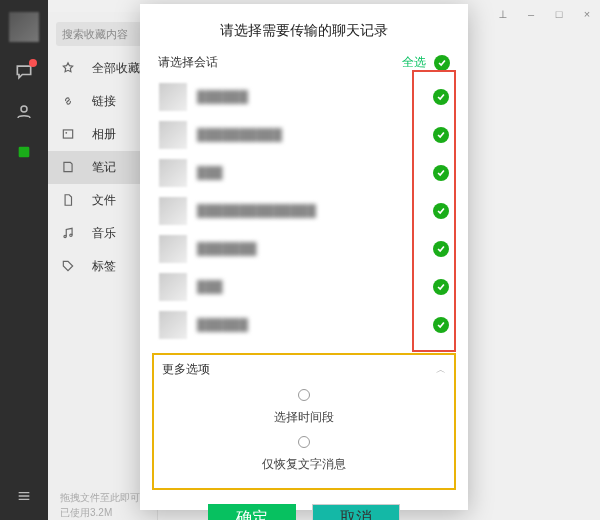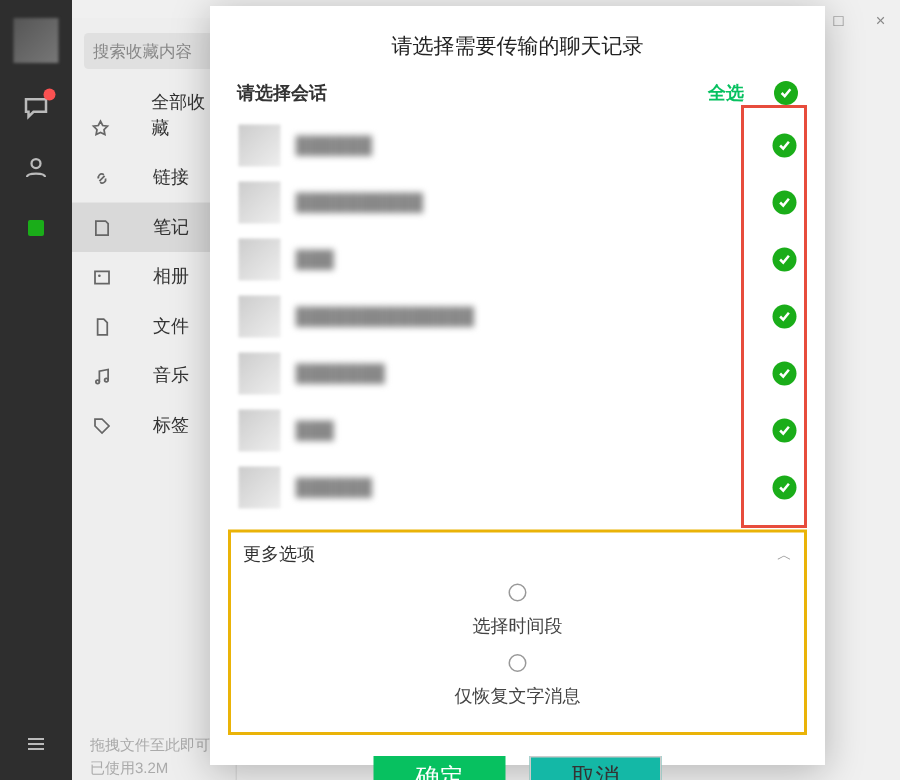--- a/index.html
+++ b/index.html
@@ -30,48 +30,48 @@
     position:absolute; left:48px; top:12px; width:110px; height:100%;
     background:#eeeeee; border-right:1px solid #ddd;
     display:flex; flex-direction:column;
   }
   .search-box {
     margin:10px 8px 6px; height:24px; background:#e0e0e0;
     border-radius:3px; display:flex; align-items:center; padding:0 6px;
     font-size:11px; color:#888;
   }
   .nav-item {
-    display:flex; align-items:flex-end; gap:26px;
+    display:flex; align-items:flex-start; gap:16px;
     padding:8px 12px; font-size:12px; color:#333; cursor:pointer;
   }
   .nav-item.active { background:#d9d9d9; }
   .nav-icon { width:16px; height:16px; display:flex;align-items:center;justify-content:center; }
   .storage-info {
     margin-top:auto; font-size:10px; color:#aaa; padding:12px; line-height:1.5;
   }
   
   .winctrls {
     position:absolute; right:6px; top:8px; display:flex; gap:14px;
     color:#888; font-size:11px;
   }
   .winctrl { width:14px; text-align:center; cursor:pointer; }
   
   .modal {
-    position:absolute; left:140px; top:4px; width:410px; height:506px;
+    position:absolute; left:140px; top:4px; width:328px; height:506px;
     background:#fff; box-shadow:0 4px 24px rgba(0,0,0,0.25);
     display:flex; flex-direction:column;
   }
   .modal-title {
     text-align:center; font-size:14px; padding:18px 0 14px; color:#222;
   }
   .sel-header {
     display:flex; justify-content:space-between; align-items:center;
-    padding:0 18px 6px; font-size:12px; color:#333;font-weight:bold;
-  }
-  .select-all { color:#07c160; cursor:pointer; display:flex; align-items:flex-start; gap:20px; }
+    padding:0 18px 6px; font-size:12px; color:#333;
+  }
+  .select-all { color:#07c160; cursor:pointer; display:flex; align-items:center; gap:8px; }
   .conv-list {
     flex:0 0 auto; padding:0 14px;
     border:1px solid rgba(255,0,0,0.0);
   }
   .conv-row {
     display:flex; align-items:center; gap:10px;
     padding:5px 4px;
   }
   .conv-avatar {
     width:28px; height:28px; background:linear-gradient(135deg,#ccc,#eee);
@@ -161,36 +161,36 @@
     <span>全部收藏</span>
   </div>
   <div class="nav-item">
     <span class="nav-icon">
         <svg viewBox="0 0 24 24" width="14" height="14">
           <path fill="none" stroke="#666" stroke-width="2" d="M9 15l6-6M8 12a4 4 0 015-5l1 1M16 12a4 4 0 01-5 5l-1-1"></path>
         </svg>
       </span>
     <span>链接</span>
   </div>
-  <div class="nav-item active">
-    <span class="nav-icon">
-        <svg viewBox="0 0 24 24" width="14" height="14">
-          <path fill="none" stroke="#666" stroke-width="2" d="M5 4h11l3 3v13H5z"></path>
-        </svg>
-      </span>
-    <span>笔记</span>
-  </div>
   <div class="nav-item">
     <span class="nav-icon">
         <svg viewBox="0 0 24 24" width="14" height="14">
           <rect x="4" y="5" width="16" height="14" fill="none" stroke="#666" stroke-width="2"></rect>
           <circle cx="9" cy="10" r="1.5" fill="#666"></circle>
         </svg>
       </span>
     <span>相册</span>
+  </div>
+  <div class="nav-item active">
+    <span class="nav-icon">
+        <svg viewBox="0 0 24 24" width="14" height="14">
+          <path fill="none" stroke="#666" stroke-width="2" d="M5 4h11l3 3v13H5z"></path>
+        </svg>
+      </span>
+    <span>笔记</span>
   </div>
   <div class="nav-item">
     <span class="nav-icon">
         <svg viewBox="0 0 24 24" width="14" height="14">
           <path fill="none" stroke="#666" stroke-width="2" d="M7 3h7l4 4v14H7z"></path>
         </svg>
       </span>
     <span>文件</span>
   </div>
   <div class="nav-item">

